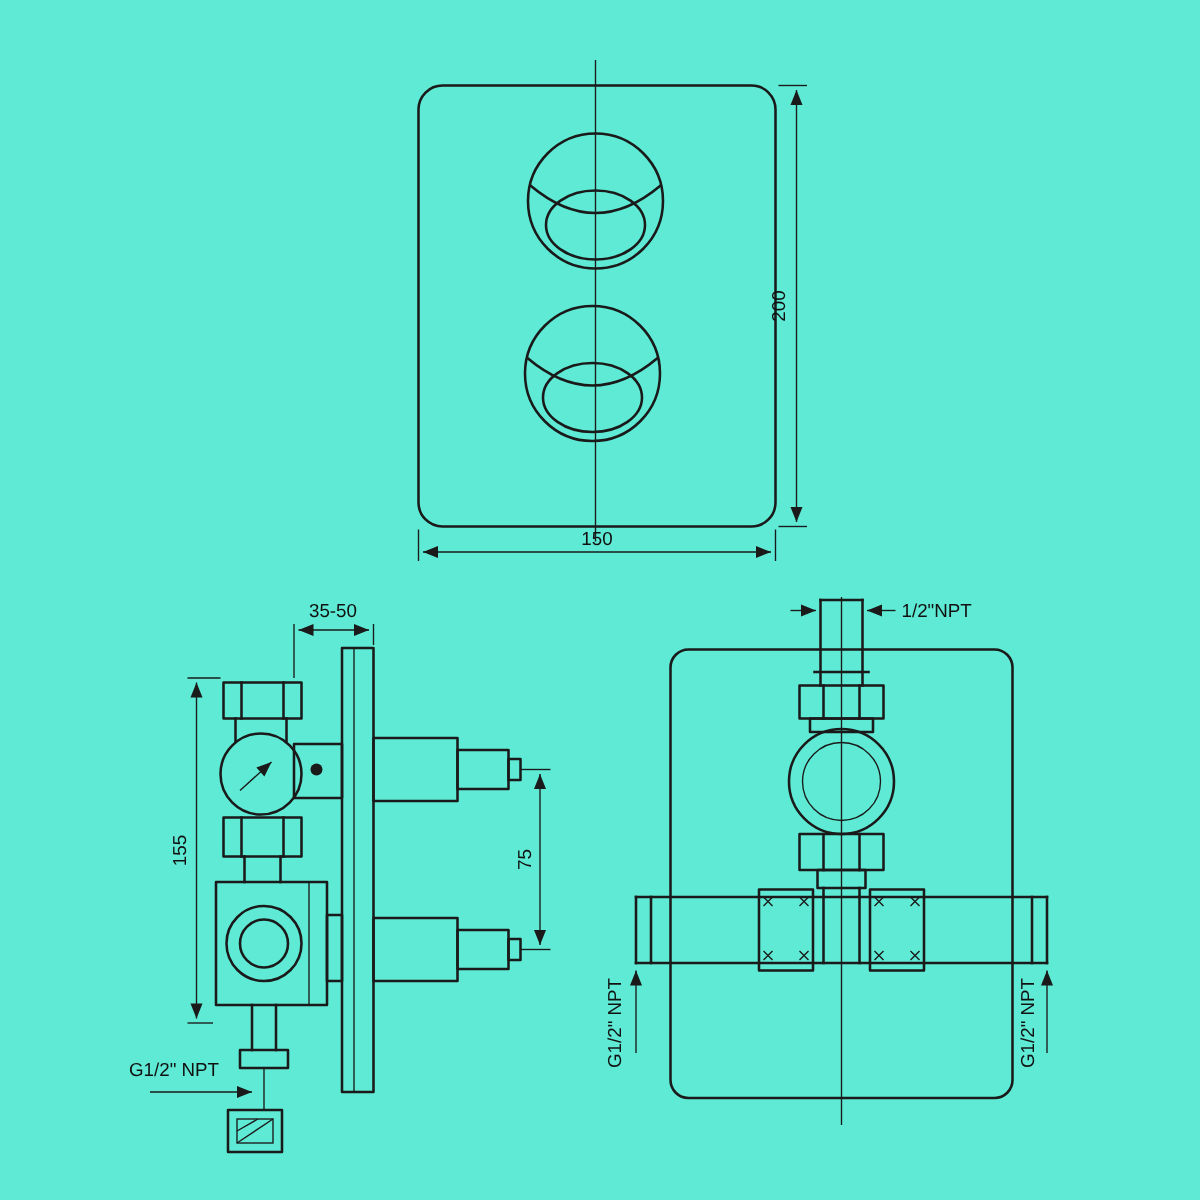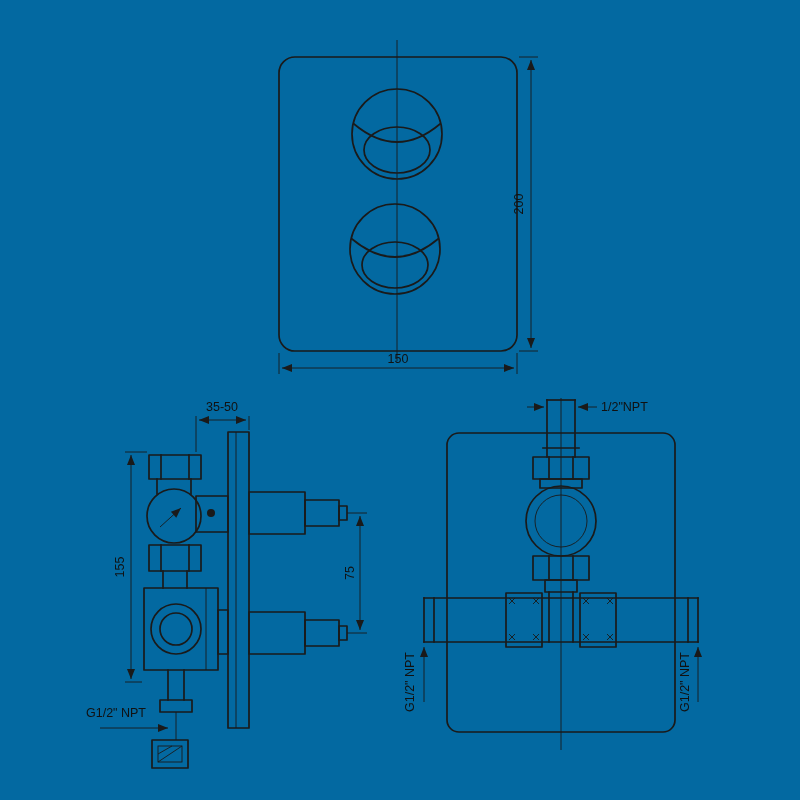--- a/index.html
+++ b/index.html
@@ -1,17 +1,17 @@
 <!DOCTYPE html>
 <html><head>
 <meta charset="utf-8">
 <style>
   *{box-sizing:border-box}
   html,body{margin:0;padding:0;background:#ffffff}
-  .frame{width:800px;height:800px;background:#0369a1;overflow:hidden}
+  .frame{width:800px;height:800px;background:#5eead4;overflow:hidden}
   svg{display:block}
   .ln{fill:none;stroke:#1a1a1a;stroke-width:1.7;stroke-linejoin:round;stroke-linecap:square}
   .thin{fill:none;stroke:#1a1a1a;stroke-width:0.9;stroke-linecap:butt}
   .lbl{font-family:"Liberation Sans",sans-serif;font-size:12.5px;fill:#111111}
 </style>
 </head>
 <body>
 
 <div class="frame">
 <svg width="800" height="800" viewBox="0 0 800 800">

